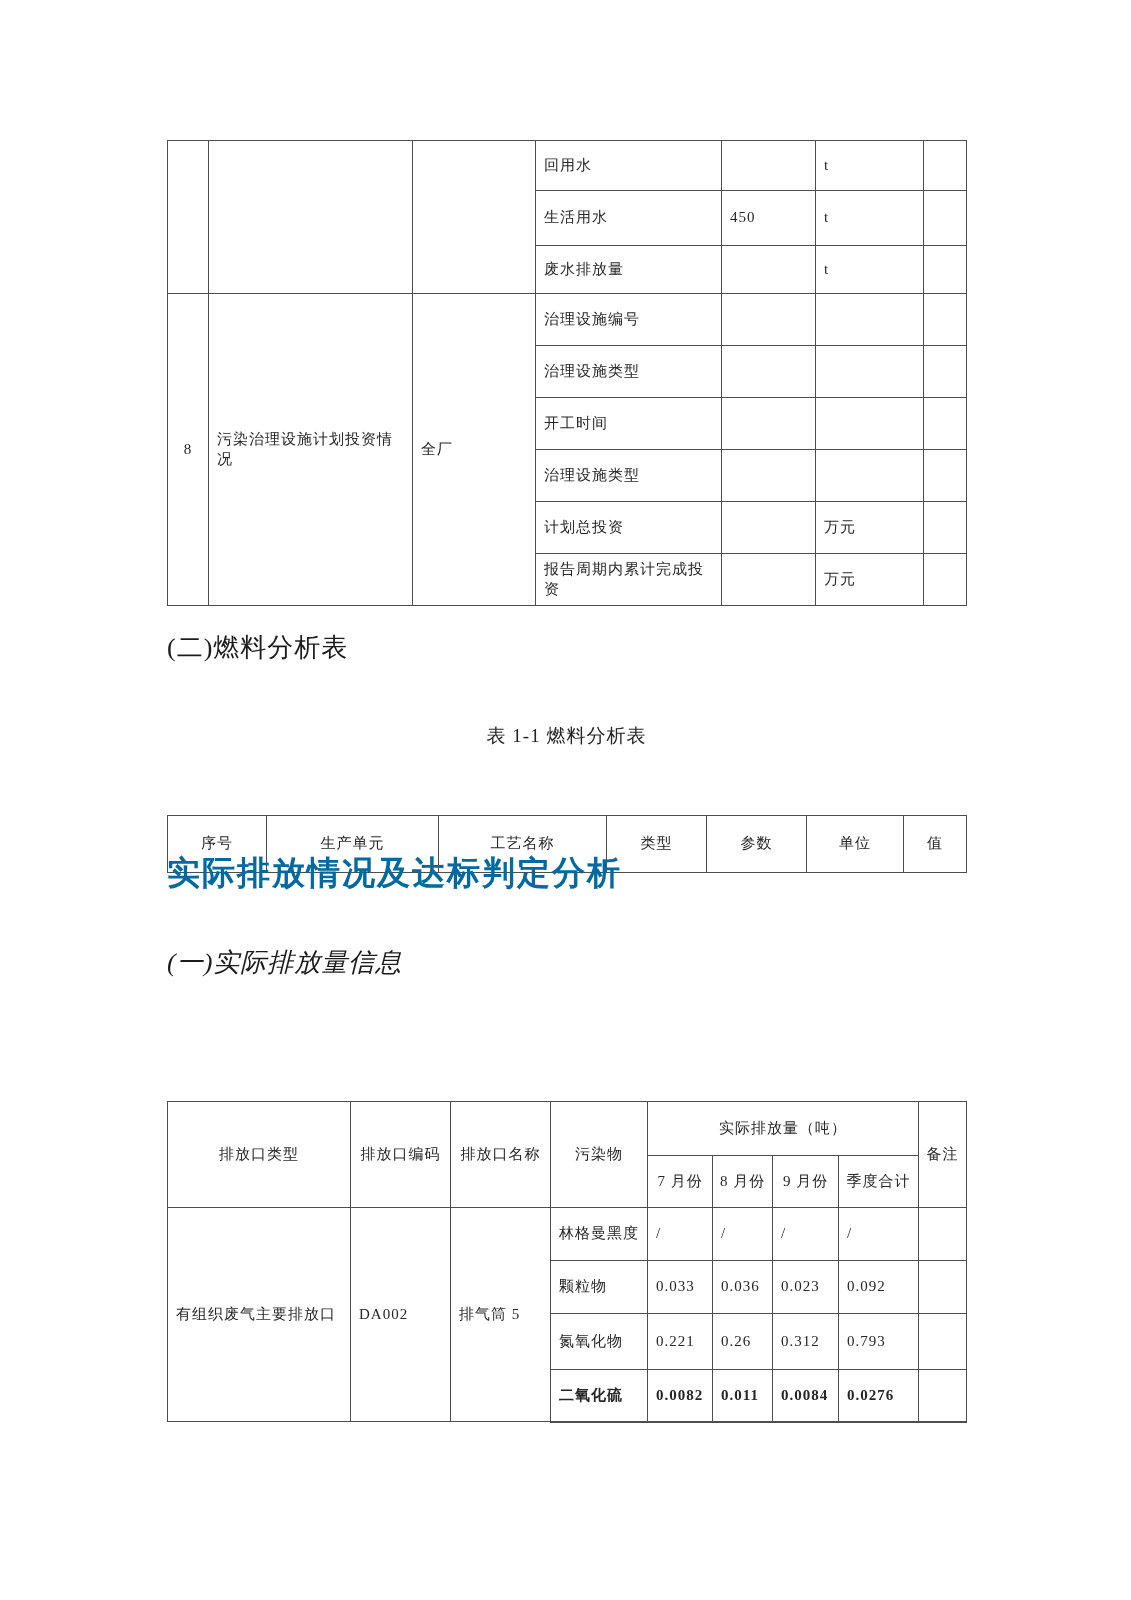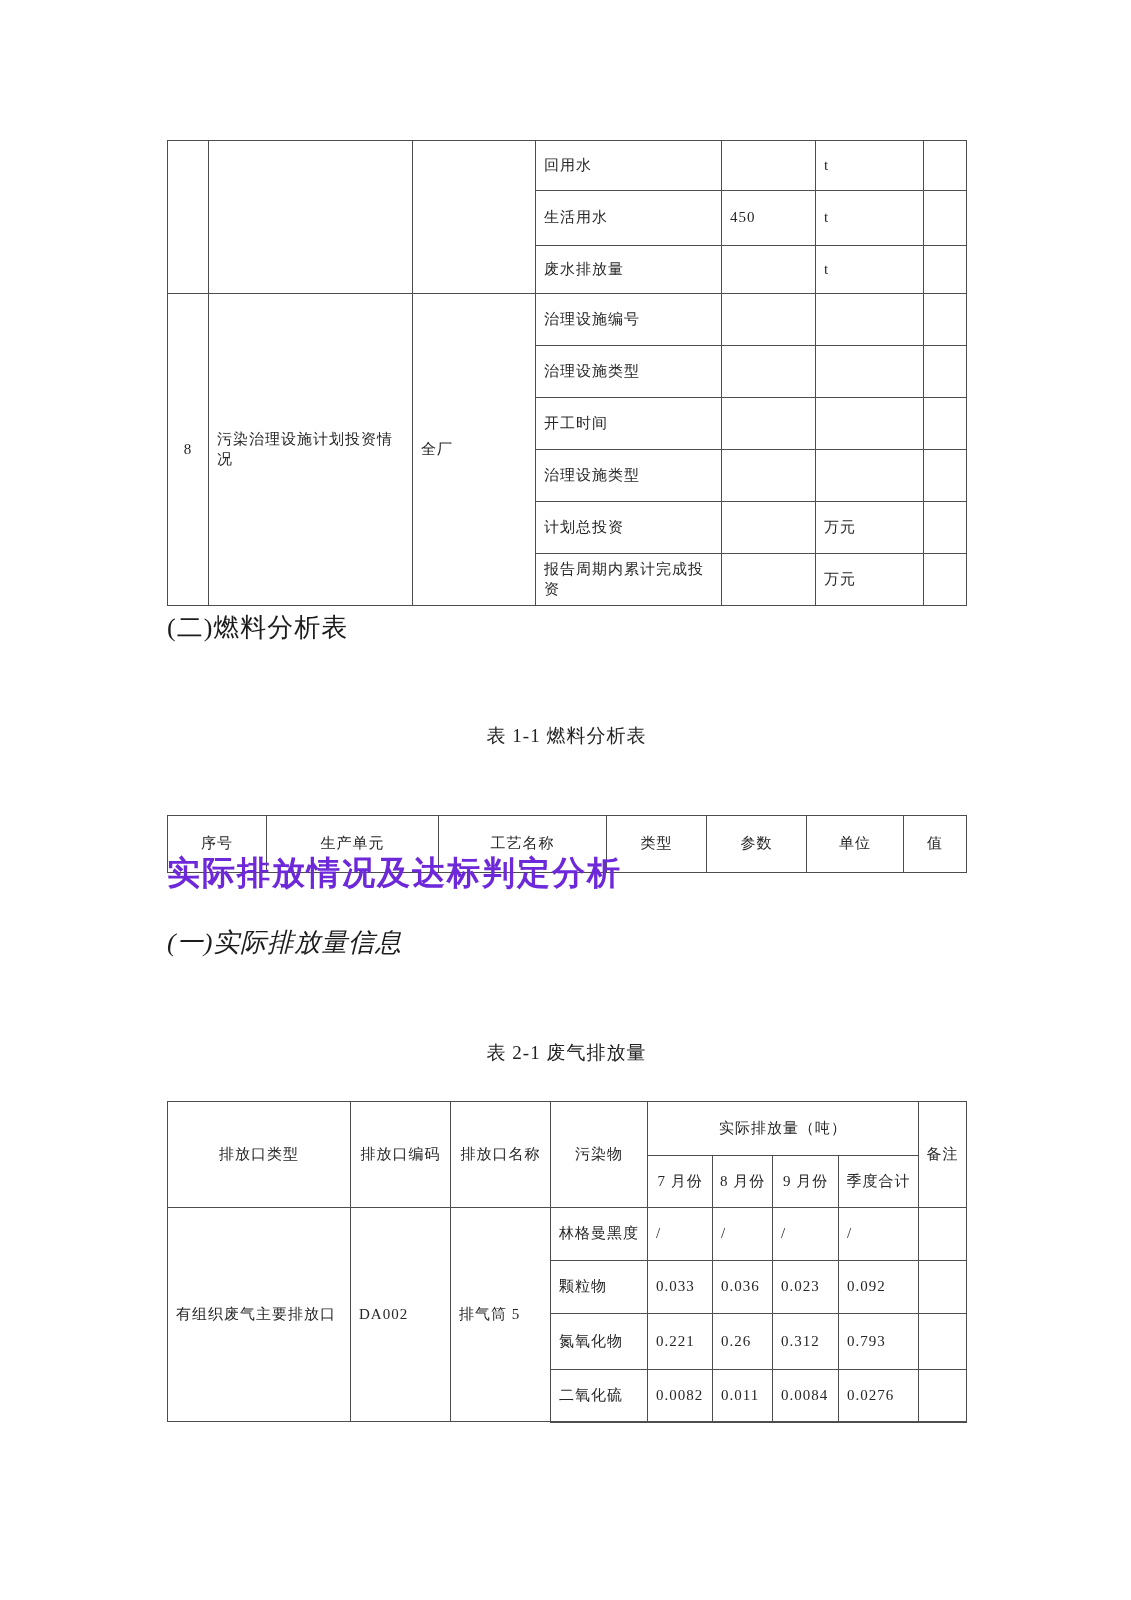--- a/index.html
+++ b/index.html
@@ -22,45 +22,46 @@
     border: 1px solid #4d4d4d;
     font-size: 15px;
     line-height: 1.3;
     color: #262626;
     vertical-align: middle;
     padding: 0 8px;
     overflow: hidden;
     letter-spacing: 1px;
   }
   .tbl td.ctr { text-align: center; padding: 0 2px; }
-  .tbl-gas tr:last-child td { border-bottom-width: 2px; }
+  .tbl-gas tr:last-child td { border-bottom-width: 2px; font-weight: bold; }
   .heading2 {
     position: absolute;
     left: 167px;
     font-size: 26px;
     letter-spacing: 1px;
     color: #1c1c1c;
     white-space: nowrap;
+    margin-top: 20px;
   }
   .caption {
     position: absolute;
     left: 167px;
     width: 799px;
     text-align: center;
     font-size: 19px;
     letter-spacing: 1px;
     color: #222222;
   }
   .h1 {
     position: absolute;
     left: 167px;
     font-size: 33px;
     font-weight: bold;
     letter-spacing: 2px;
-    color: #6d28d9;
+    color: #0369a1;
     white-space: nowrap;
   }
 </style>
 </head>
 <body>
 
 <div class="page">
 
   <table class="tbl" style="left:167px; top:140px; width:799px;">
     <colgroup>
@@ -160,21 +161,20 @@
         <td class="ctr">单位</td>
         <td class="ctr">值</td>
       </tr>
     </tbody>
   </table>
 
   <div class="h1" style="top:851px;">实际排放情况及达标判定分析</div>
 
   <div class="heading2" style="top:925px;font-style:italic;">(一)实际排放量信息</div>
 
-  <div class="caption" style="top:1040px;">表 2-1 废气排放量</div>
 
   <table class="tbl tbl-gas" style="left:167px; top:1101px; width:799px;">
     <colgroup>
       <col style="width:183px">
         <col style="width:100px">
         <col style="width:100px">
       <col style="width:97px">
         <col style="width:65px">
         <col style="width:60px">
       <col style="width:66px">

